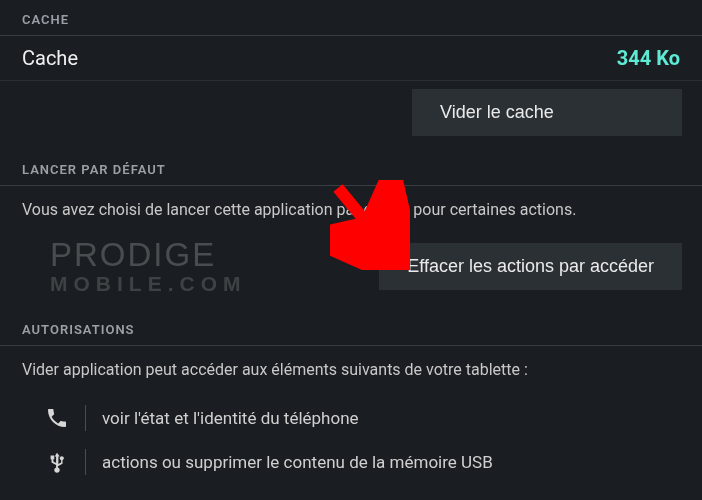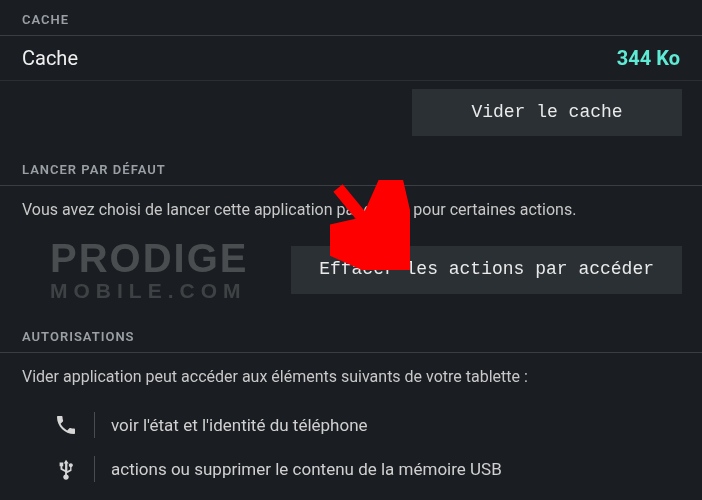--- a/index.html
+++ b/index.html
@@ -37,24 +37,24 @@
     justify-content: flex-end;
     padding: 8px 20px 14px 20px;
   }
   .btn {
     background: #2b3035;
     color: #eaeaea;
     border: none;
     font-size: 18px;
     padding: 12px 28px;
     min-width: 270px;
-    text-align: center;
+    text-align: left;
     cursor: pointer;
     line-height: 1.3;
-    font-family: Liberation Mono, monospace;
+    font-family: Liberation Sans, sans-serif;
   }
   .btn-multi { min-width: 280px; }
   .desc {
     font-size: 16px;
     color: #c8c8c8;
     padding: 12px 22px 10px 22px;
     line-height: 1.5;
   }
   .watermark-row {
     display: flex;
@@ -63,33 +63,33 @@
     position: relative;
   }
   .watermark {
     flex: 0 0 auto;
     margin-left: 30px;
     font-family: Arial, sans-serif;
     color: #4a4d50;
     line-height: 1;
   }
   .watermark .wm1 {
-    font-size: 40px;
-    font-weight: 700;
+    font-size: 33px;
+    font-weight: 400;
     letter-spacing: 2px;
   }
   .watermark .wm2 {
     font-size: 21px;
     font-weight: 700;
     letter-spacing: 6px;
     color: #3f4245;
     margin-top: 2px;
   }
   .watermark-spacer { flex: 1; }
-  .perm-list { padding: 4px 0 0 12px; }
+  .perm-list { padding: 4px 0 0 3px; }
   .perm-item {
     display: flex;
     align-items: center;
     padding: 8px 22px 8px 40px;
     font-size: 17px;
     color: #d0d0d0;
   }
   .perm-icon {
     width: 28px;
     height: 28px;

